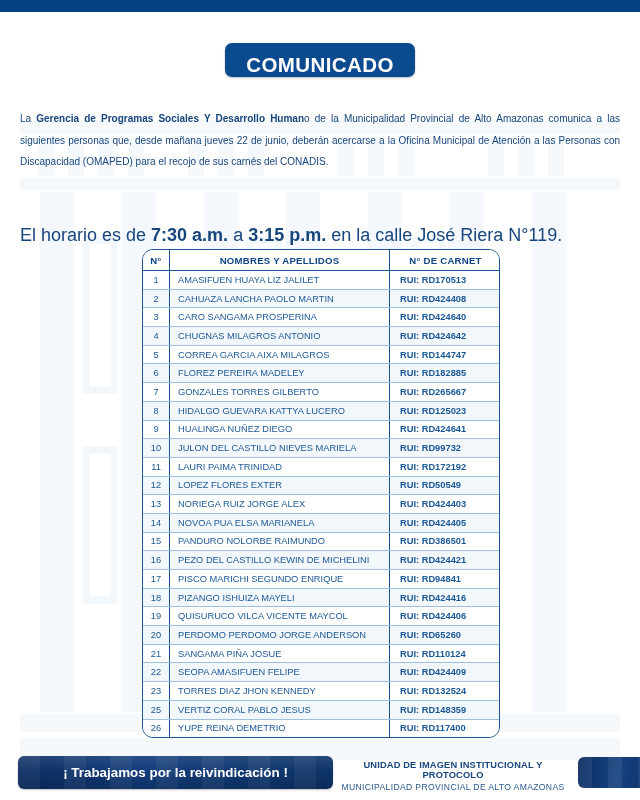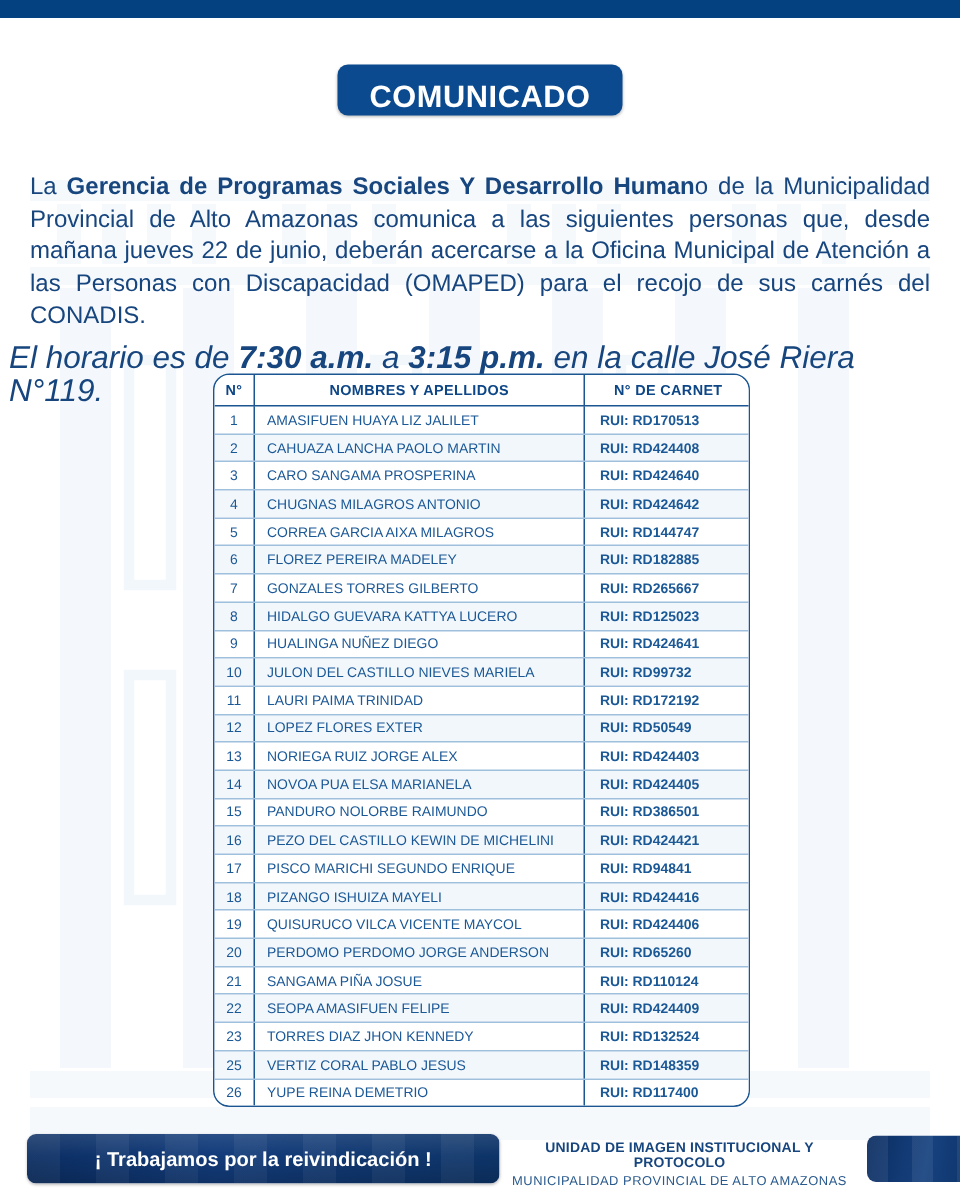--- a/index.html
+++ b/index.html
@@ -60,36 +60,35 @@
     font-size: 20.5px;
     font-weight: bold;
     letter-spacing: 0.4px;
   }
 
   
   .bodytext {
     position: absolute;
     z-index: 6;
     color: #17457e;
-    font-size: 16px;
+    font-size: 10px;
     line-height: 21.5px;
   }
   #para1 {
     left: 20px;
     top: 98px;
     width: 600px;
     text-align: justify;
   }
   #para1 b { font-weight: bold; }
   #para2 {
-    left: 6px;
+    left: 20px;
     top: 207px;
     width: 600px;
-    font-size: 21px;
-    font-style: italic;
+    font-size: 18px;
   }
   #para2 b { font-weight: bold; }
 
   
   #table-wrap {
     position: absolute;
     left: 142px;
     top: 249px;
     width: 356px;
     z-index: 6;

